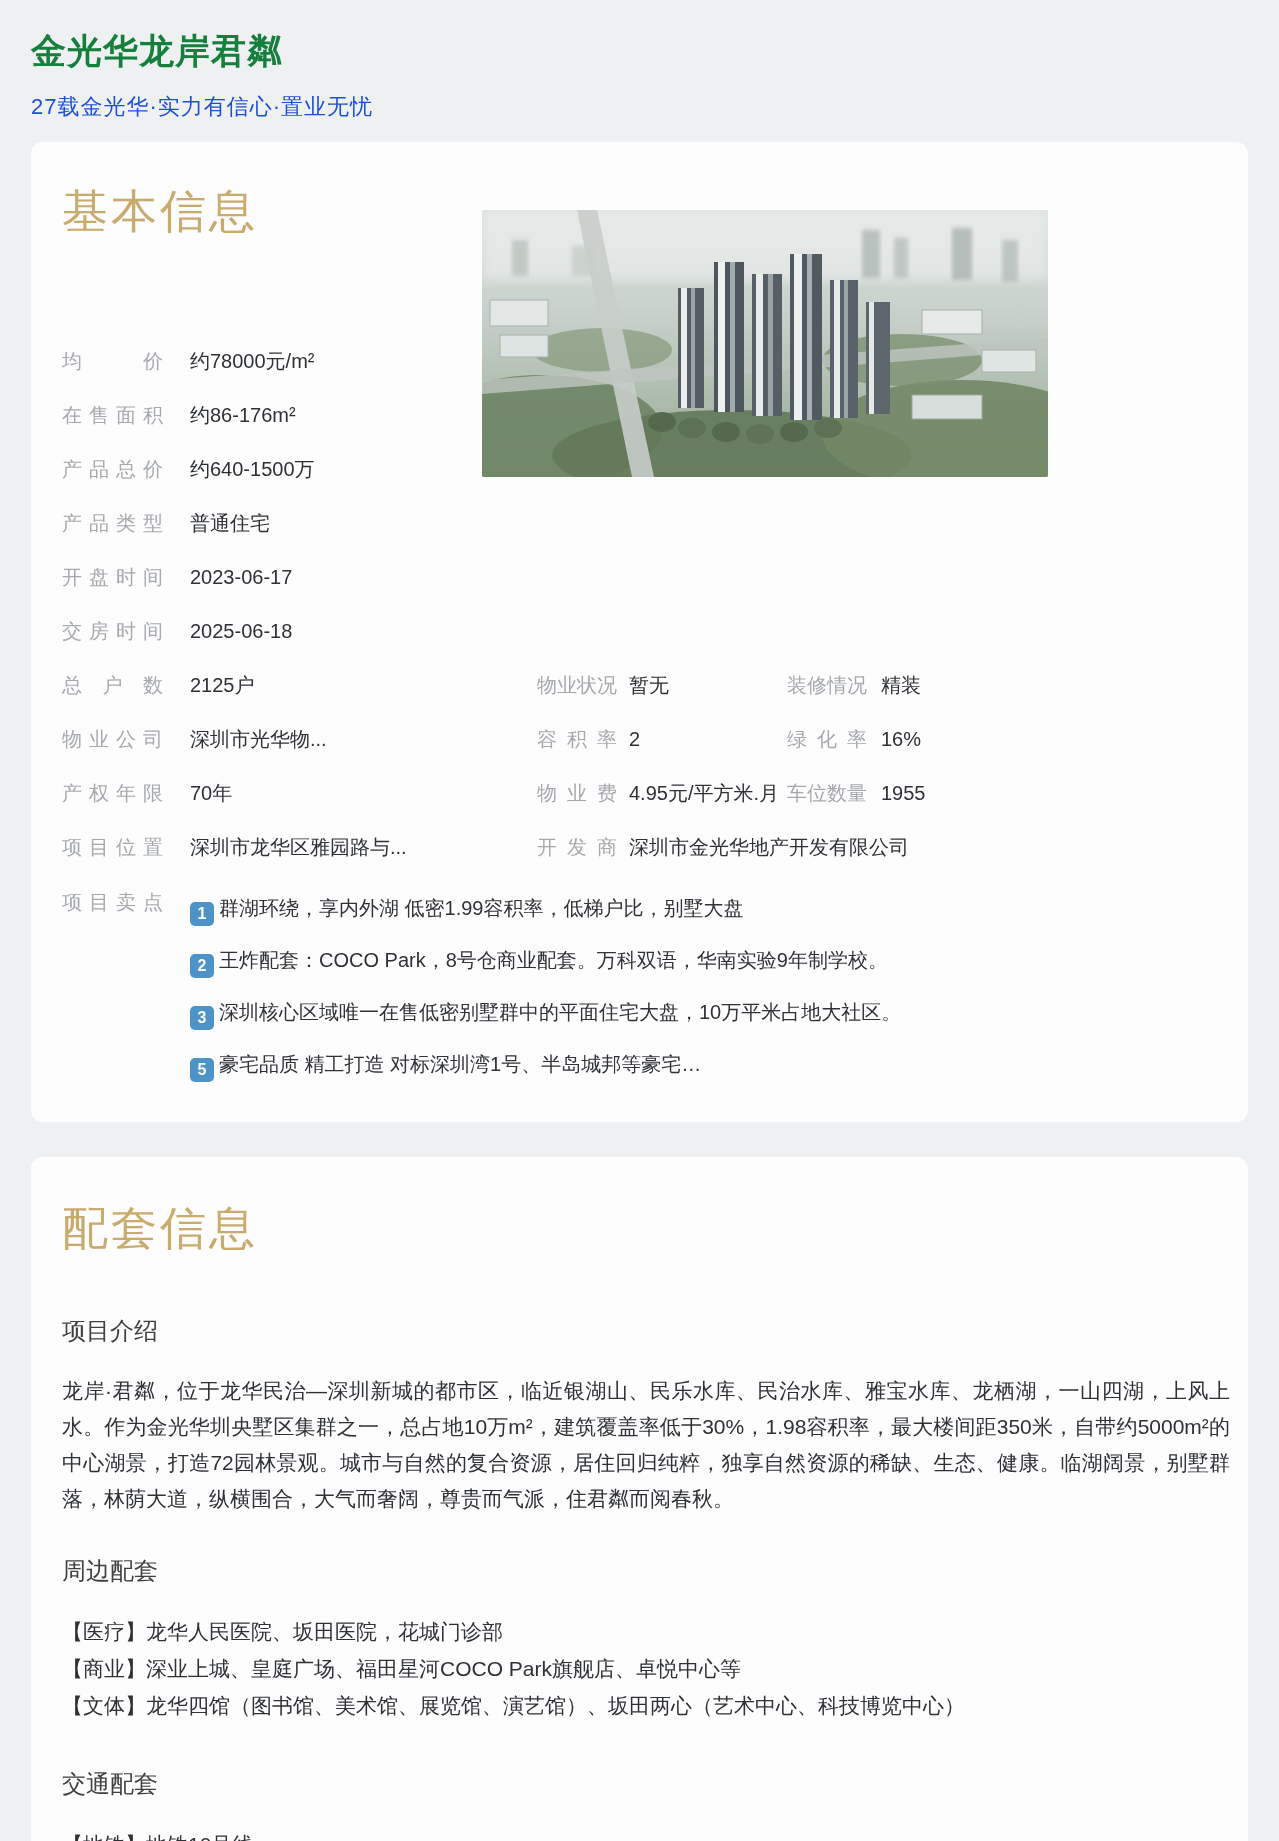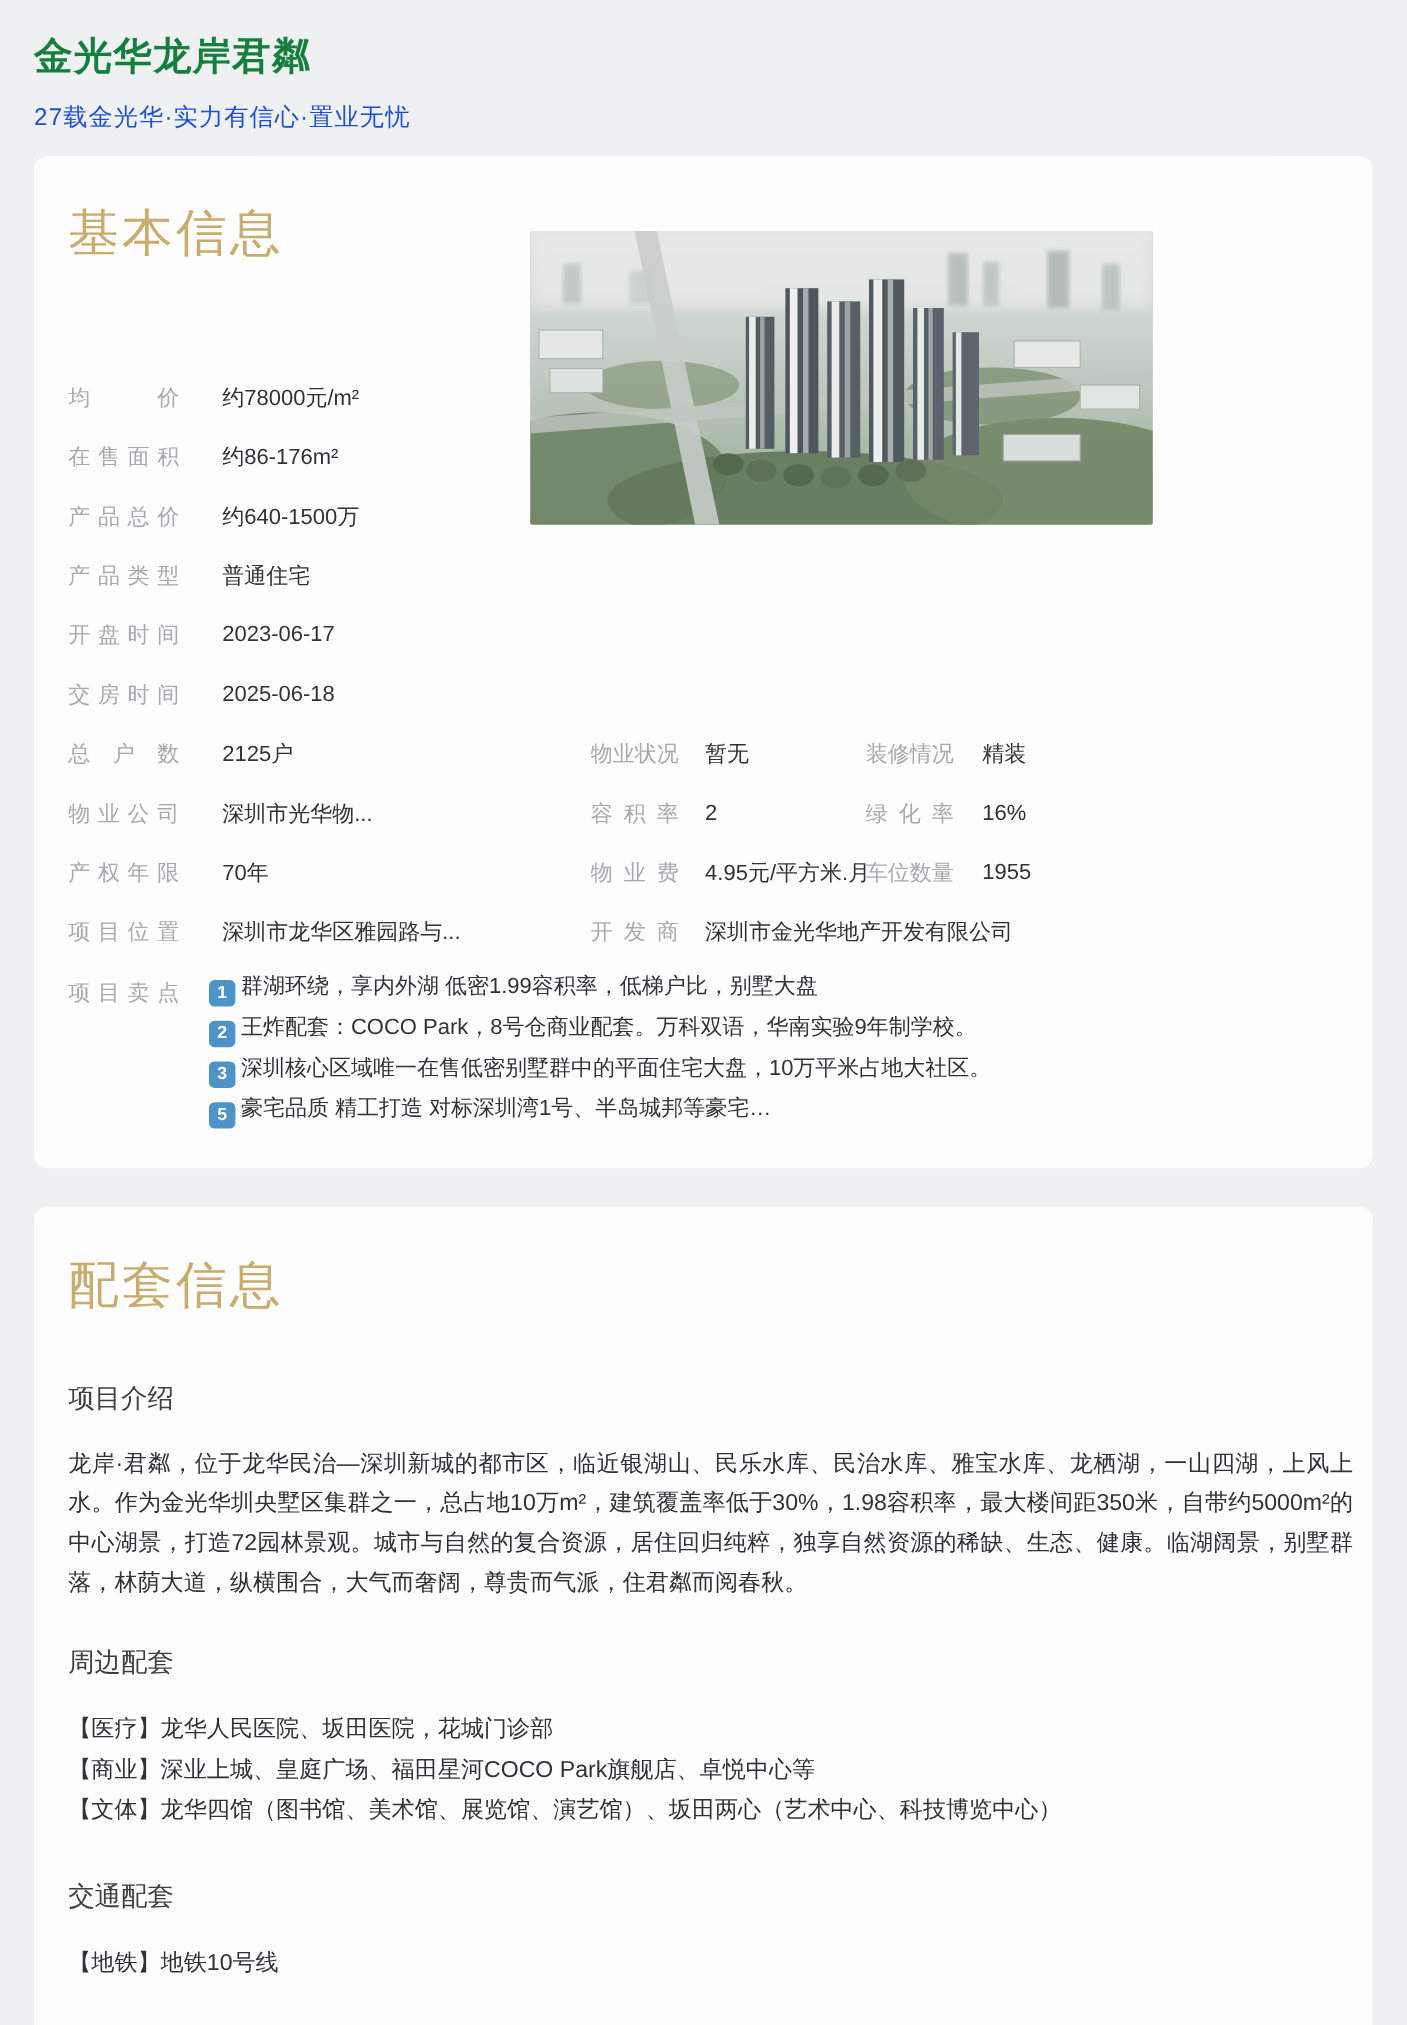--- a/index.html
+++ b/index.html
@@ -22,33 +22,33 @@
   .card2 .gold { margin-bottom:56px; }
 
   .project-img { position:absolute; top:68px; left:451px; width:566px; height:267px;
                  border-radius:2px; overflow:hidden; background:#c6cfcc; }
   .project-img svg { display:block; width:100%; height:100%; }
 
   .irow { display:flex; align-items:center; height:54px; }
   .fld { display:flex; align-items:center; }
   .lbl { color:#a6a9ad; font-size:20px; flex:0 0 auto;
          text-align:justify; text-align-last:justify; }
-  .val { color:#2e3135; font-size:20px; font-weight:500; white-space:nowrap;margin-left:12px; }
+  .val { color:#2e3135; font-size:20px; font-weight:500; white-space:nowrap; }
   .c1 { width:475px; flex:0 0 475px; }
   .c1 .lbl { width:101px; margin-right:27px; }
   .c2 { width:250px; flex:0 0 250px; }
   .c2 .lbl { width:80px; margin-right:12px; }
   .c3 { flex:1 1 auto; }
   .c3 .lbl { width:80px; margin-right:14px; }
 
   .sp-row { align-items:flex-start; height:auto; margin-top:12px; }
   .sp-label { width:101px; margin-right:27px; margin-top:3px; color:#a6a9ad; font-size:20px;
               text-align:justify; text-align-last:justify; flex:0 0 auto; }
   .sp-list { flex:1 1 auto; padding-right:6px; }
-  .sp-item { font-size:20px; color:#2f3236; line-height:22px; margin-bottom:8px; font-weight:500; }
+  .sp-item { font-size:20px; color:#2f3236; line-height:44px; margin-bottom:8px; font-weight:500; }
   .badge { display:inline-flex; align-items:center; justify-content:center;
            width:24px; height:24px; border-radius:5px; background:#4e93c8; color:#ffffff;
            font-size:16px; font-weight:700; margin-right:5px; vertical-align:-4px; }
 
   .sub { font-size:24px; color:#404040; margin-bottom:26px; }
   .para { font-size:21px; line-height:36px; color:#2e3135; text-align:justify;
           margin-bottom:38px; font-weight:500; }
   .amen-line { font-size:21px; line-height:37px; color:#2e3135; font-weight:500; }
   .amen-block { margin-bottom:44px; }
 </style>

